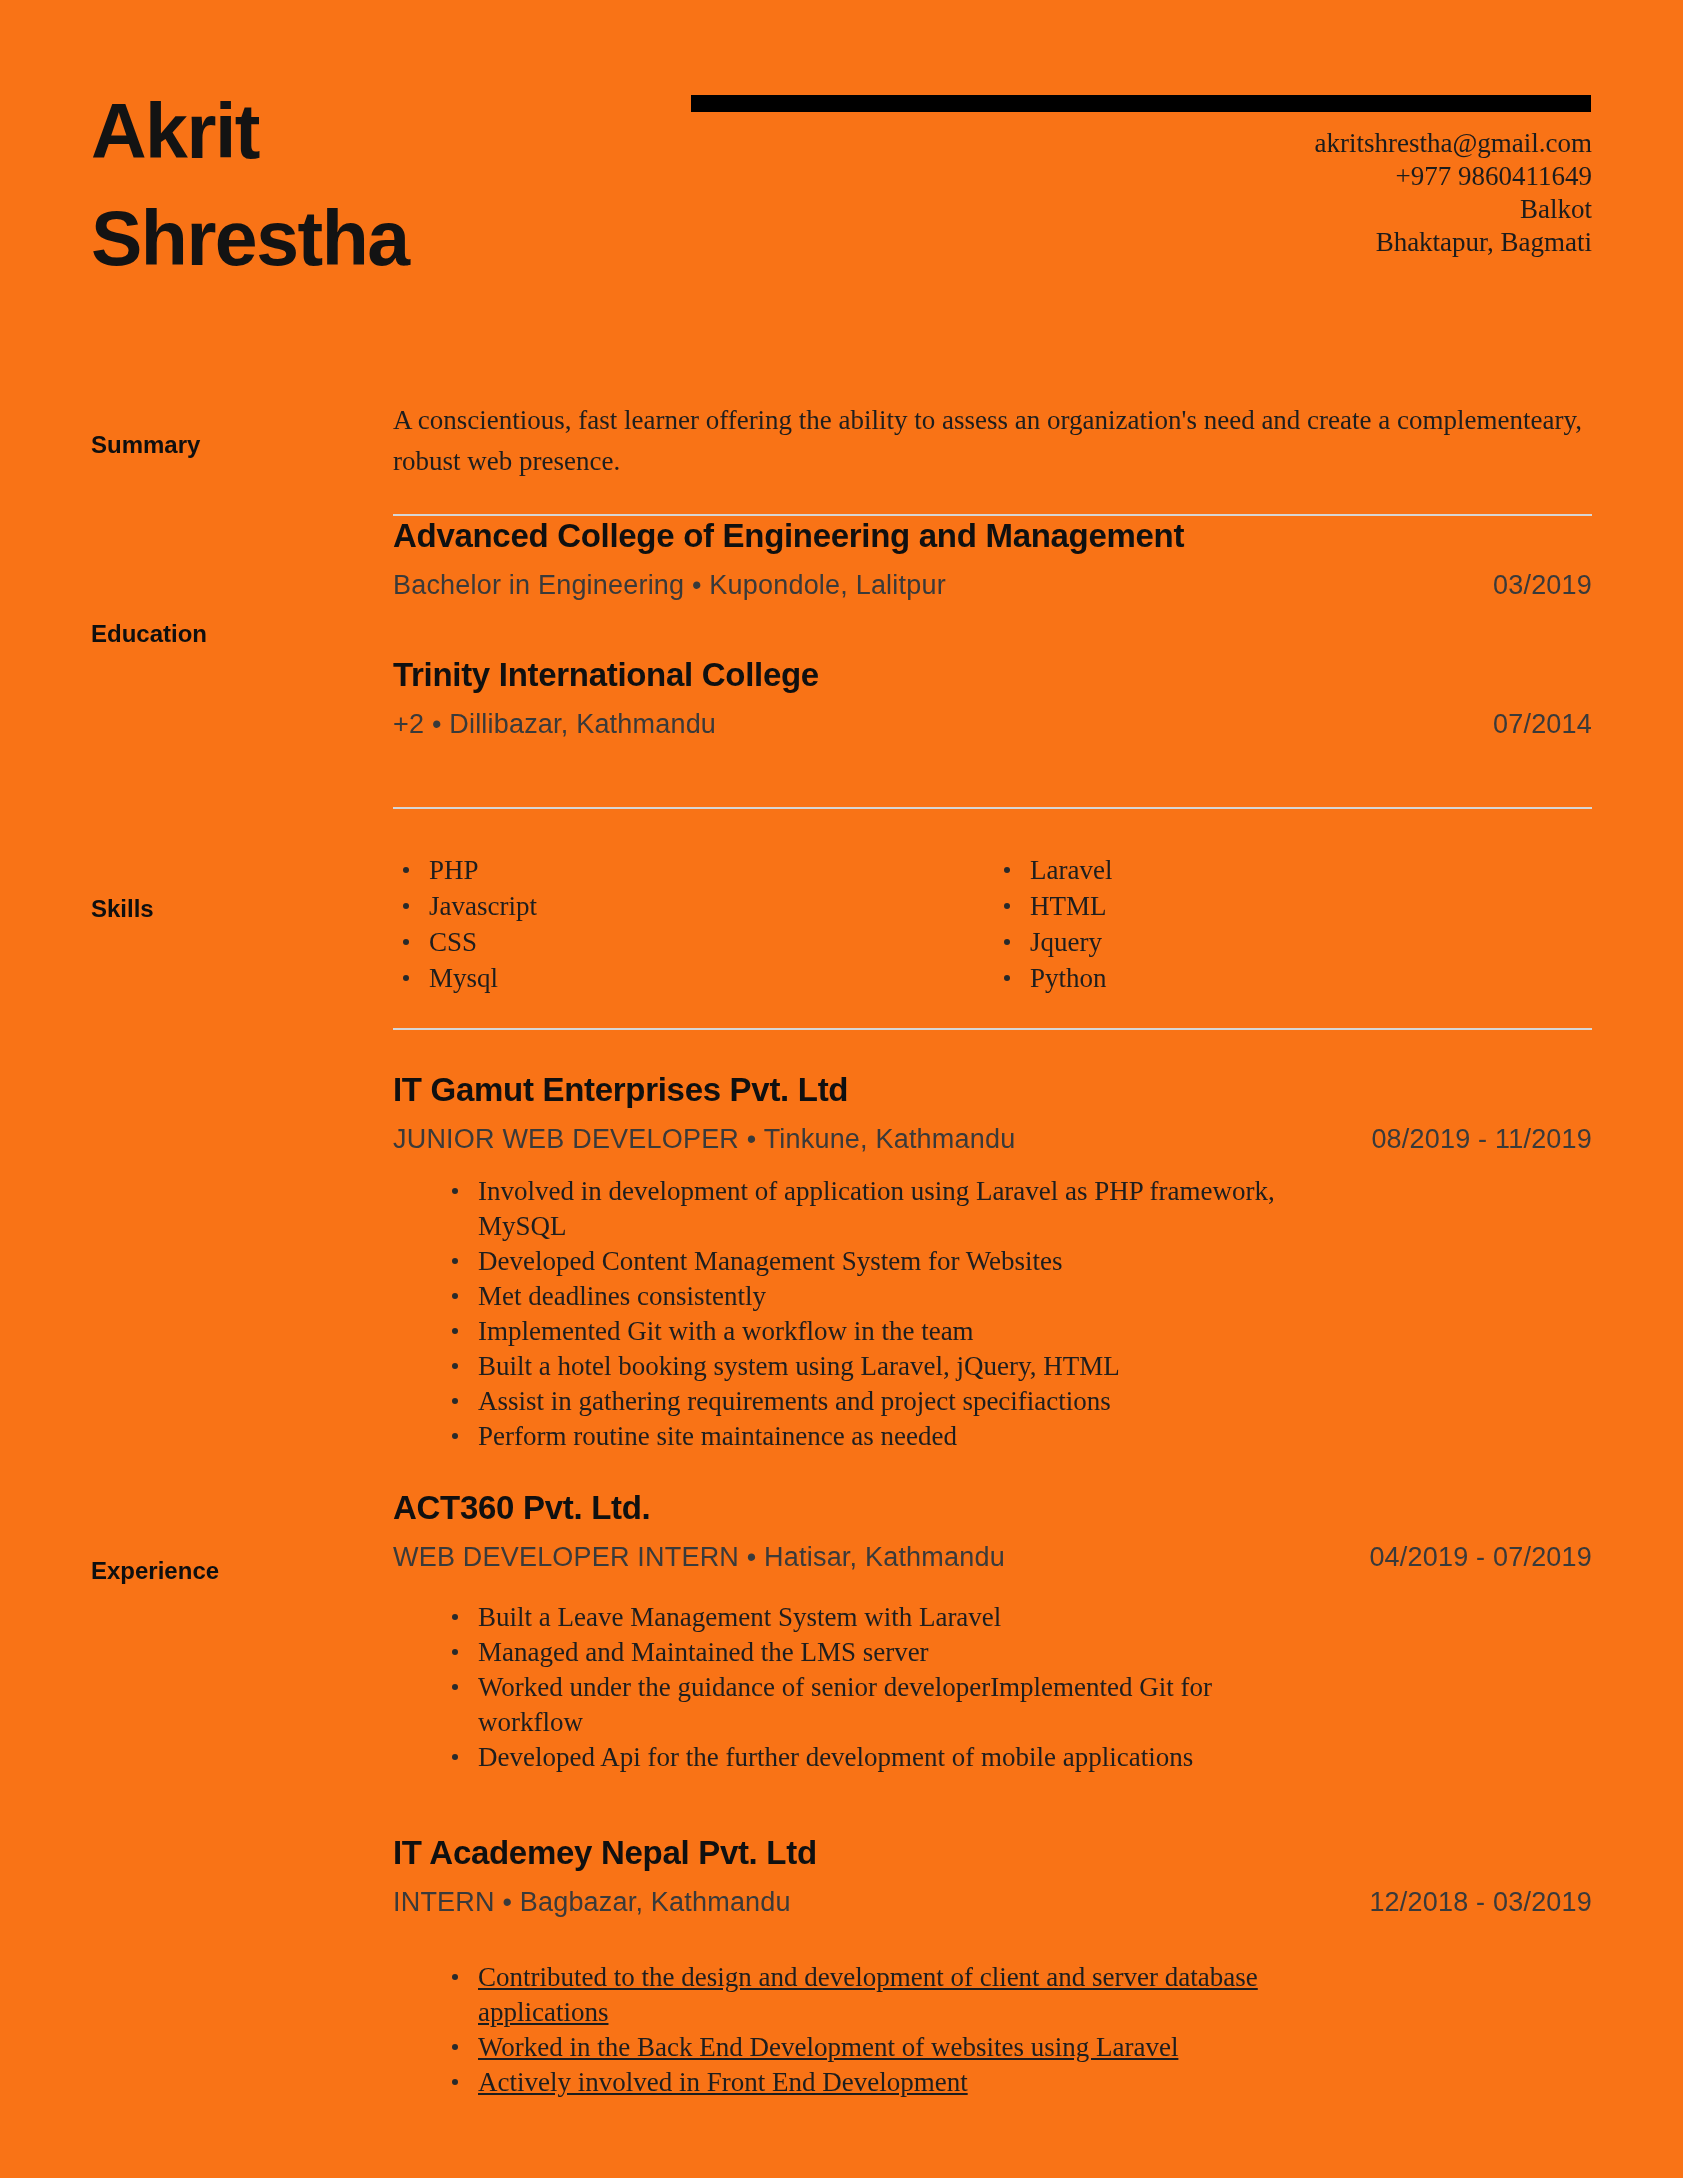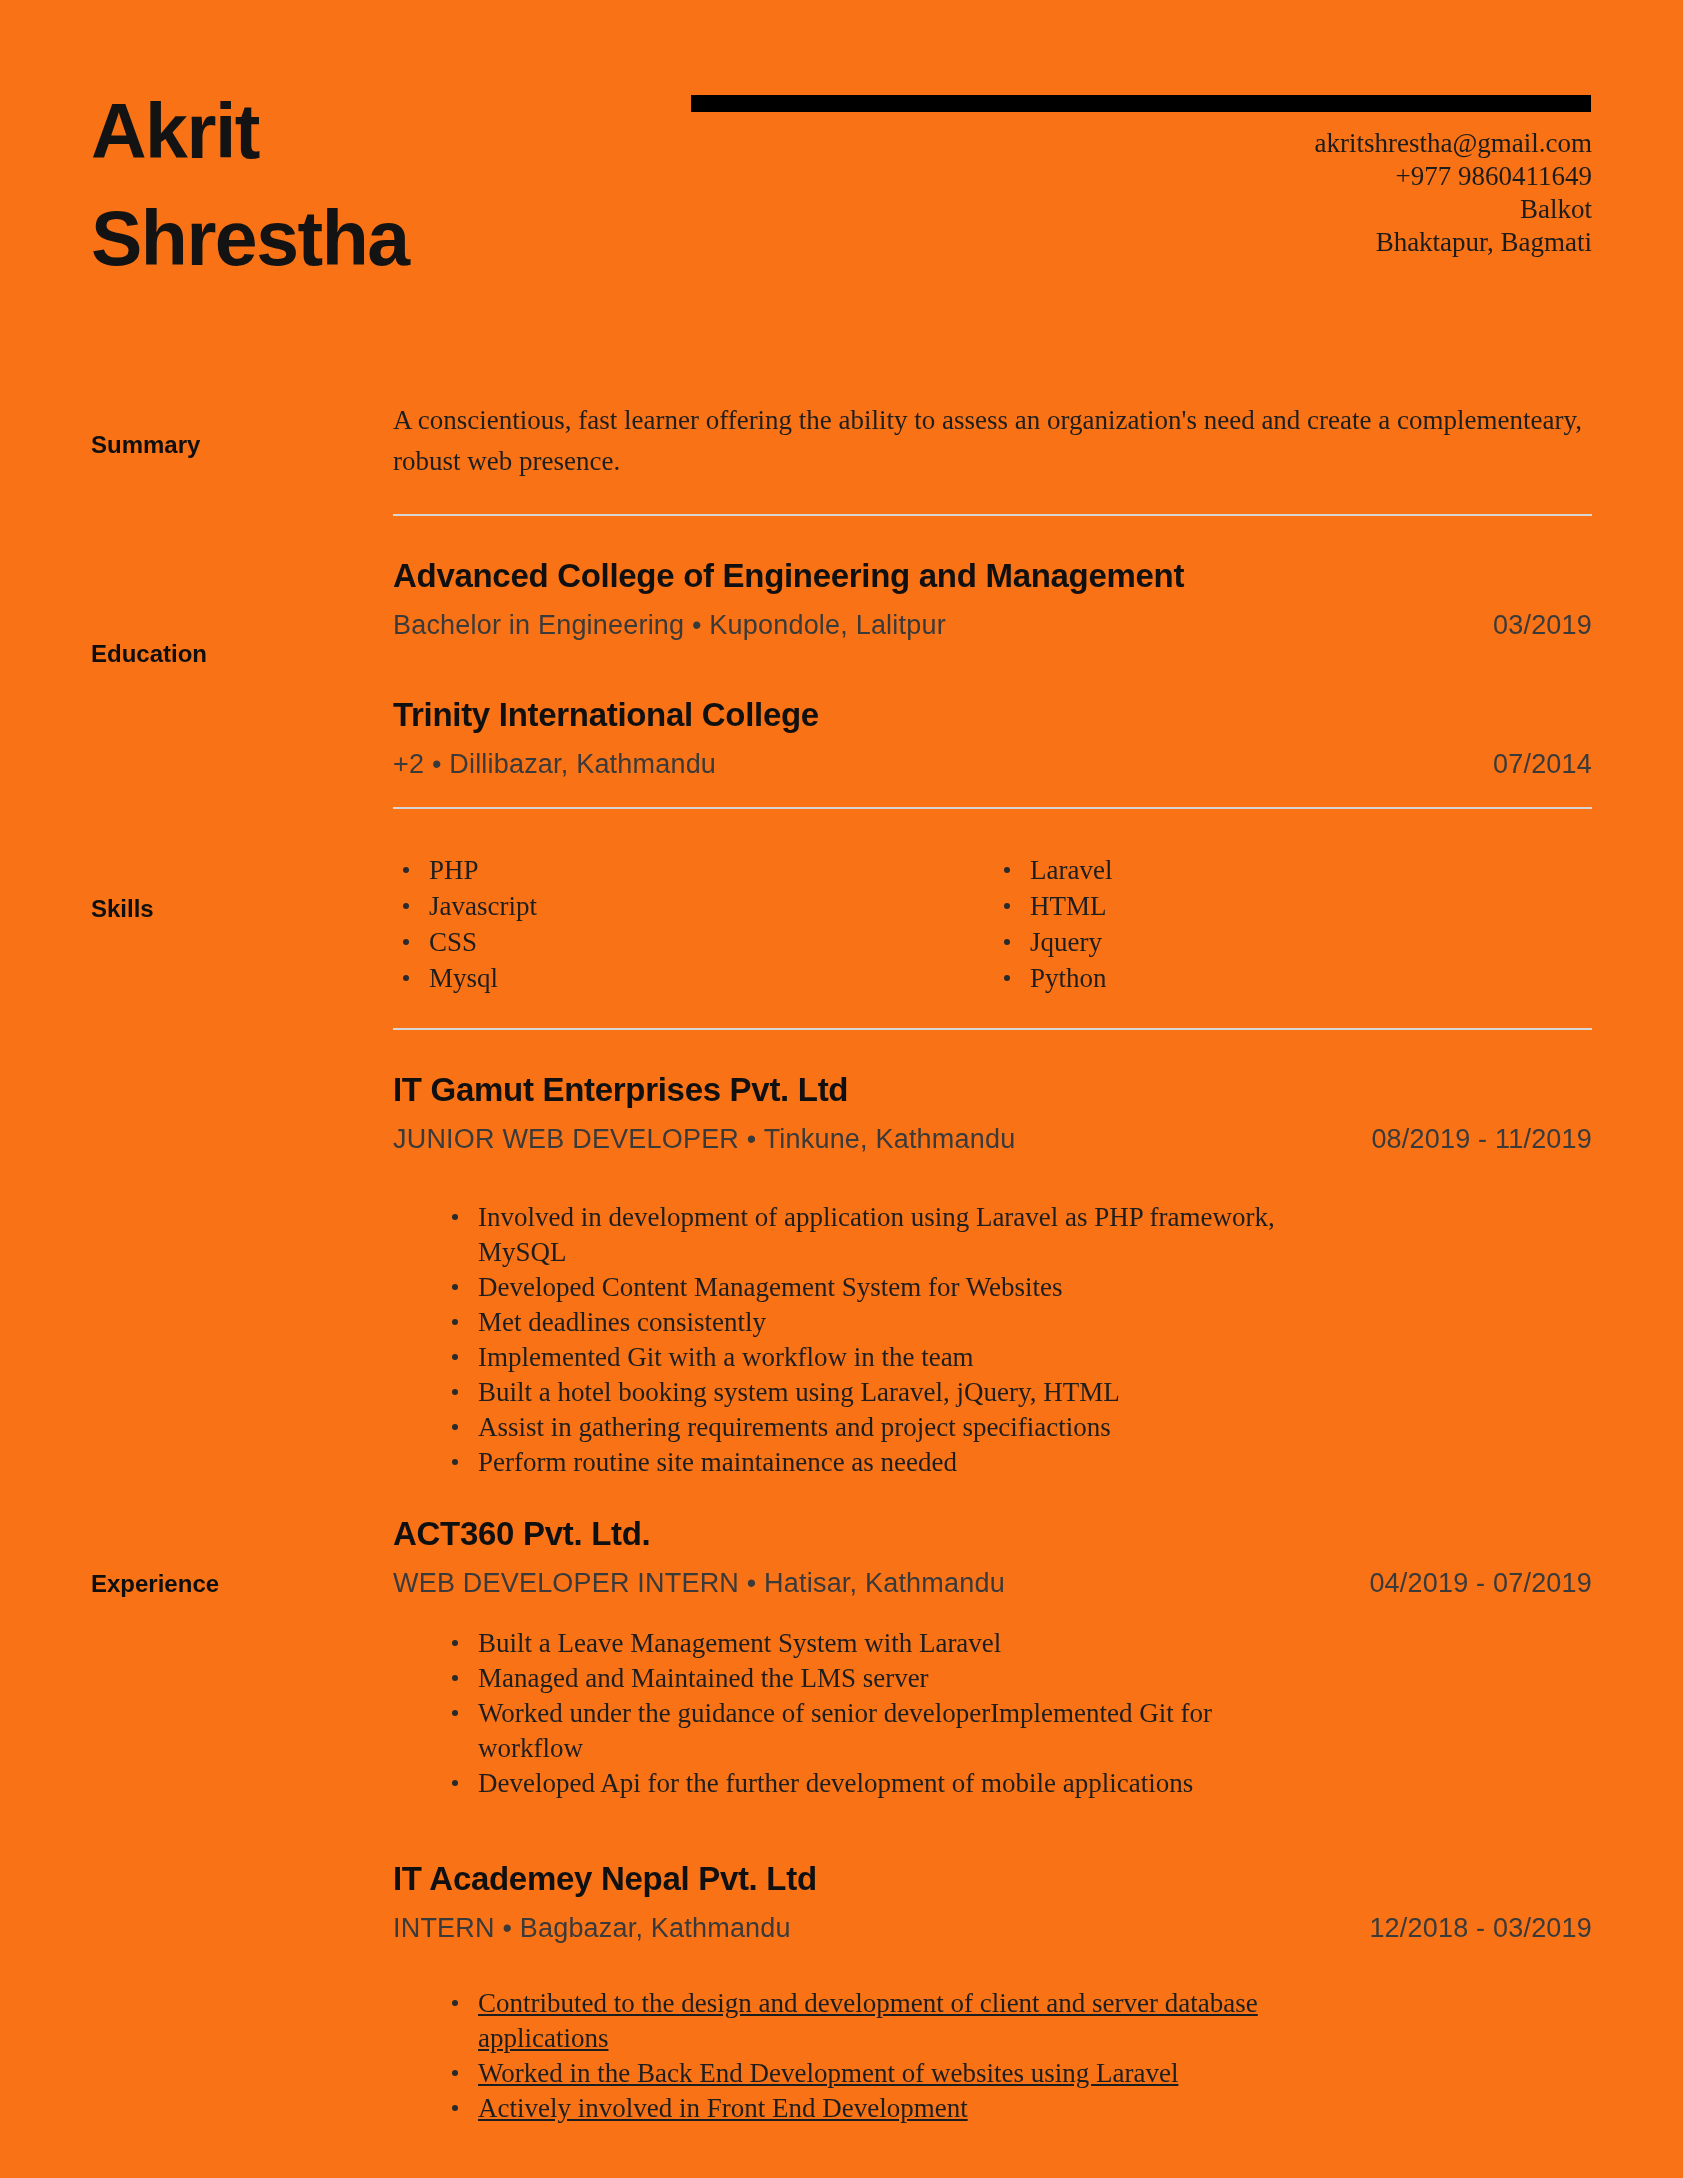--- a/index.html
+++ b/index.html
@@ -26,36 +26,36 @@
   .row-summary .side-label { padding-top:8px; }
   .summary-text { font-size:27px; line-height:41px; color:#1e1e1e; width:1228px; }
   
   .row-education { top:514px; }
   .row-skills    { top:807px; }
   .row-experience{ top:1028px; }
   .row-education .side-label, .row-skills .side-label, .row-experience .side-label { padding-top:14px; }
   h3.entry-title { font-size:33px; line-height:40px; font-weight:700; color:#101010; letter-spacing:-0.3px; }
   .meta-row { display:flex; justify-content:space-between; margin-top:14px; line-height:30px; }
   .meta, .date { font-size:27px; color:#3a3a3a; letter-spacing:0.2px; white-space:nowrap; }
-  .edu-item-first { margin-top:40px; }
+  .edu-item-first { }
   .edu-item + .edu-item { margin-top:55px; }
   
   .skills-cols { display:flex; margin-top:43px; }
   .skill-col { list-style:none; width:601px; flex:0 0 601px; }
   .skill-col:last-child { width:auto; flex:1 1 auto; }
   .skill-col li { position:relative; padding-left:36px; font-family:"Liberation Serif", serif;
                   font-size:27px; line-height:36px; color:#1e1e1e; }
   .skill-col .dot { position:absolute; left:10px; top:15px; width:6px; height:6px;
                     border-radius:50%; background:#2a2a2a; }
   
   .job-first { margin-top:40px; }
   .job-2 { margin-top:34px; }
   .job-3 { margin-top:58px; }
   .bullets { list-style:none; margin-left:57px; width:859px; }
-  .bullets-j1 { margin-top:46px; }
+  .bullets-j1 { margin-top:20px; }
   .bullets-j2 { margin-top:28px; }
   .bullets-j3 { margin-top:43px;text-decoration:underline; }
   .bullets li { position:relative; padding-left:28px; font-family:"Liberation Serif", serif;
                 font-size:27px; line-height:35px; color:#1e1e1e; }
   .bullets .dot { position:absolute; left:2px; top:14px; width:6px; height:6px;
                   border-radius:50%; background:#2a2a2a; }
 </style>
 </head>
 <body>
 

